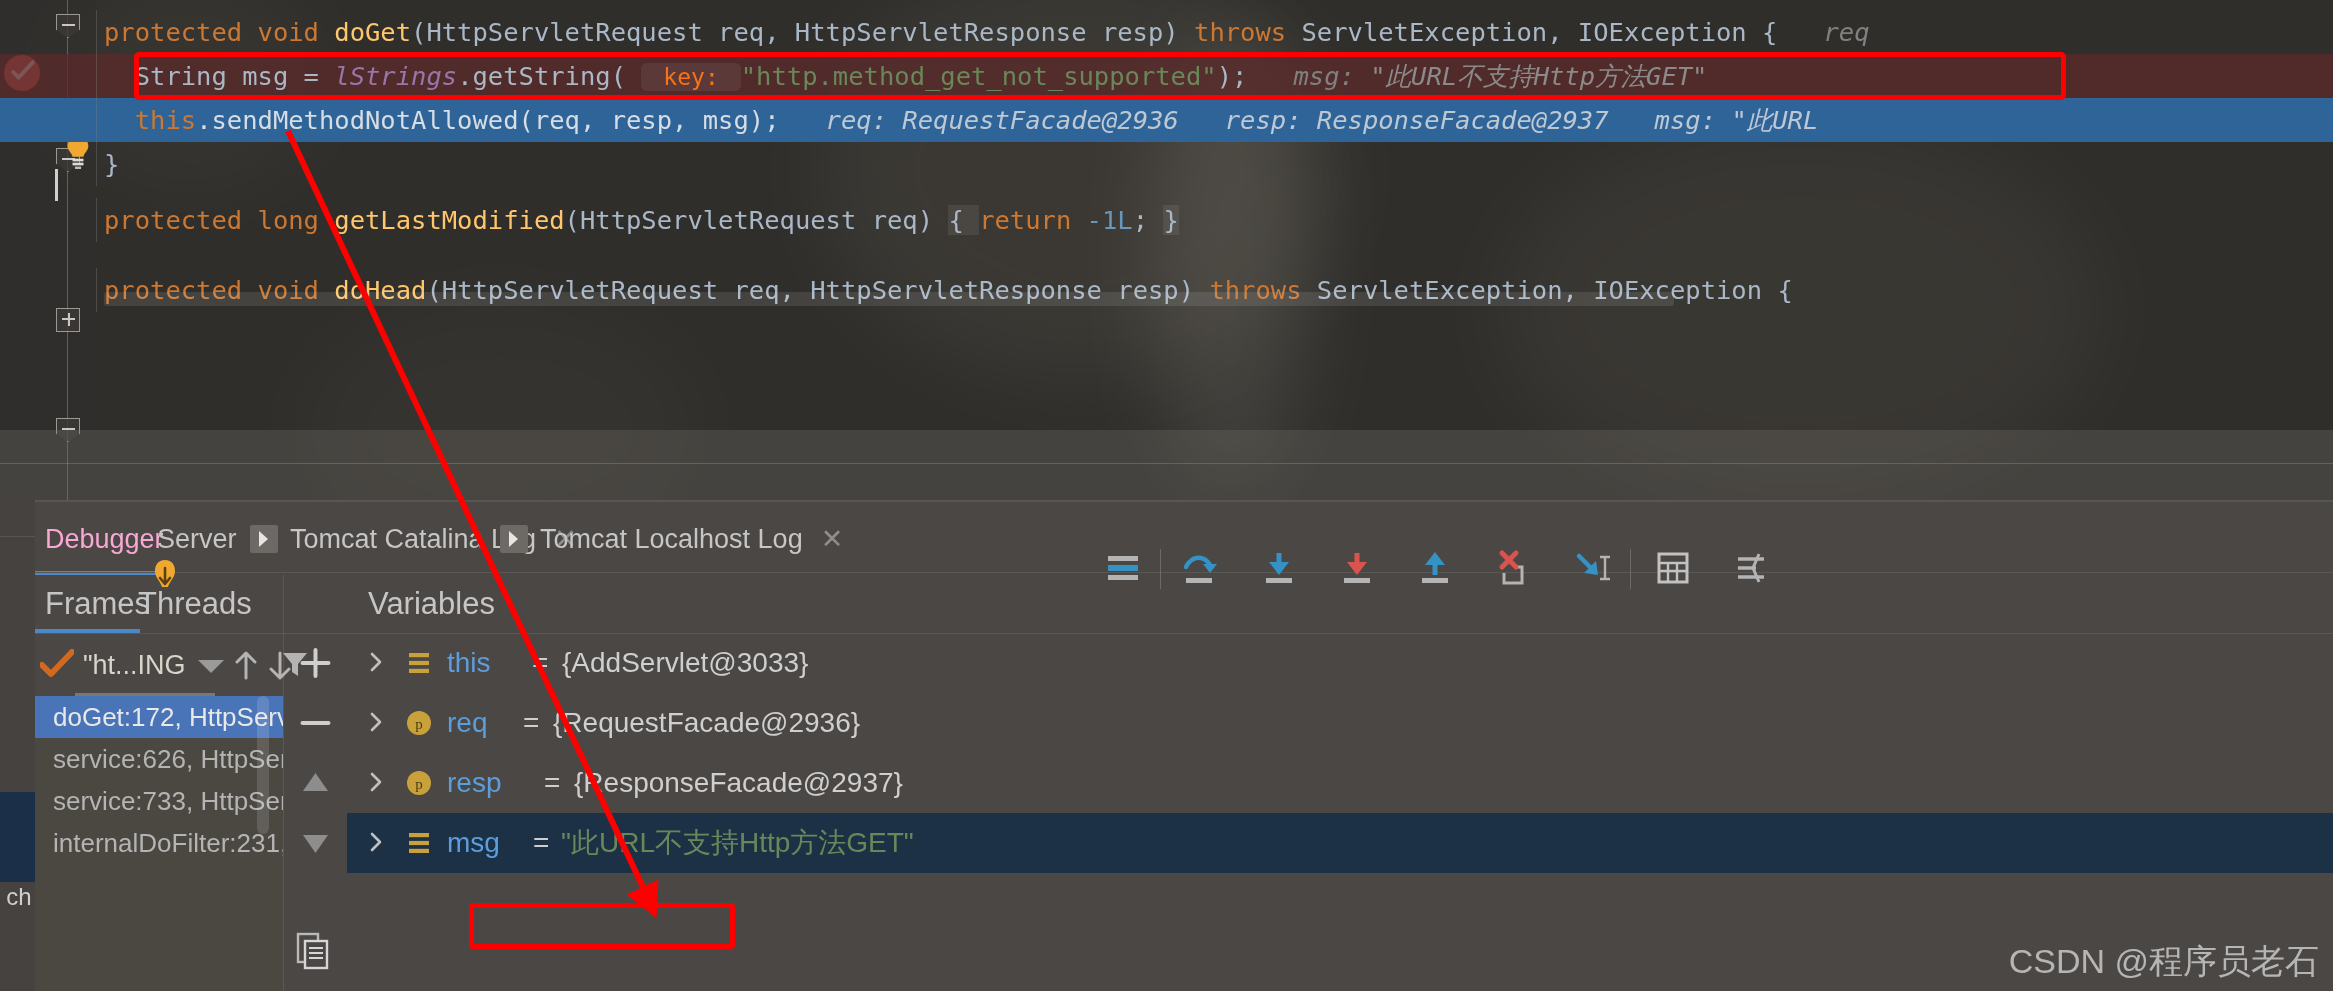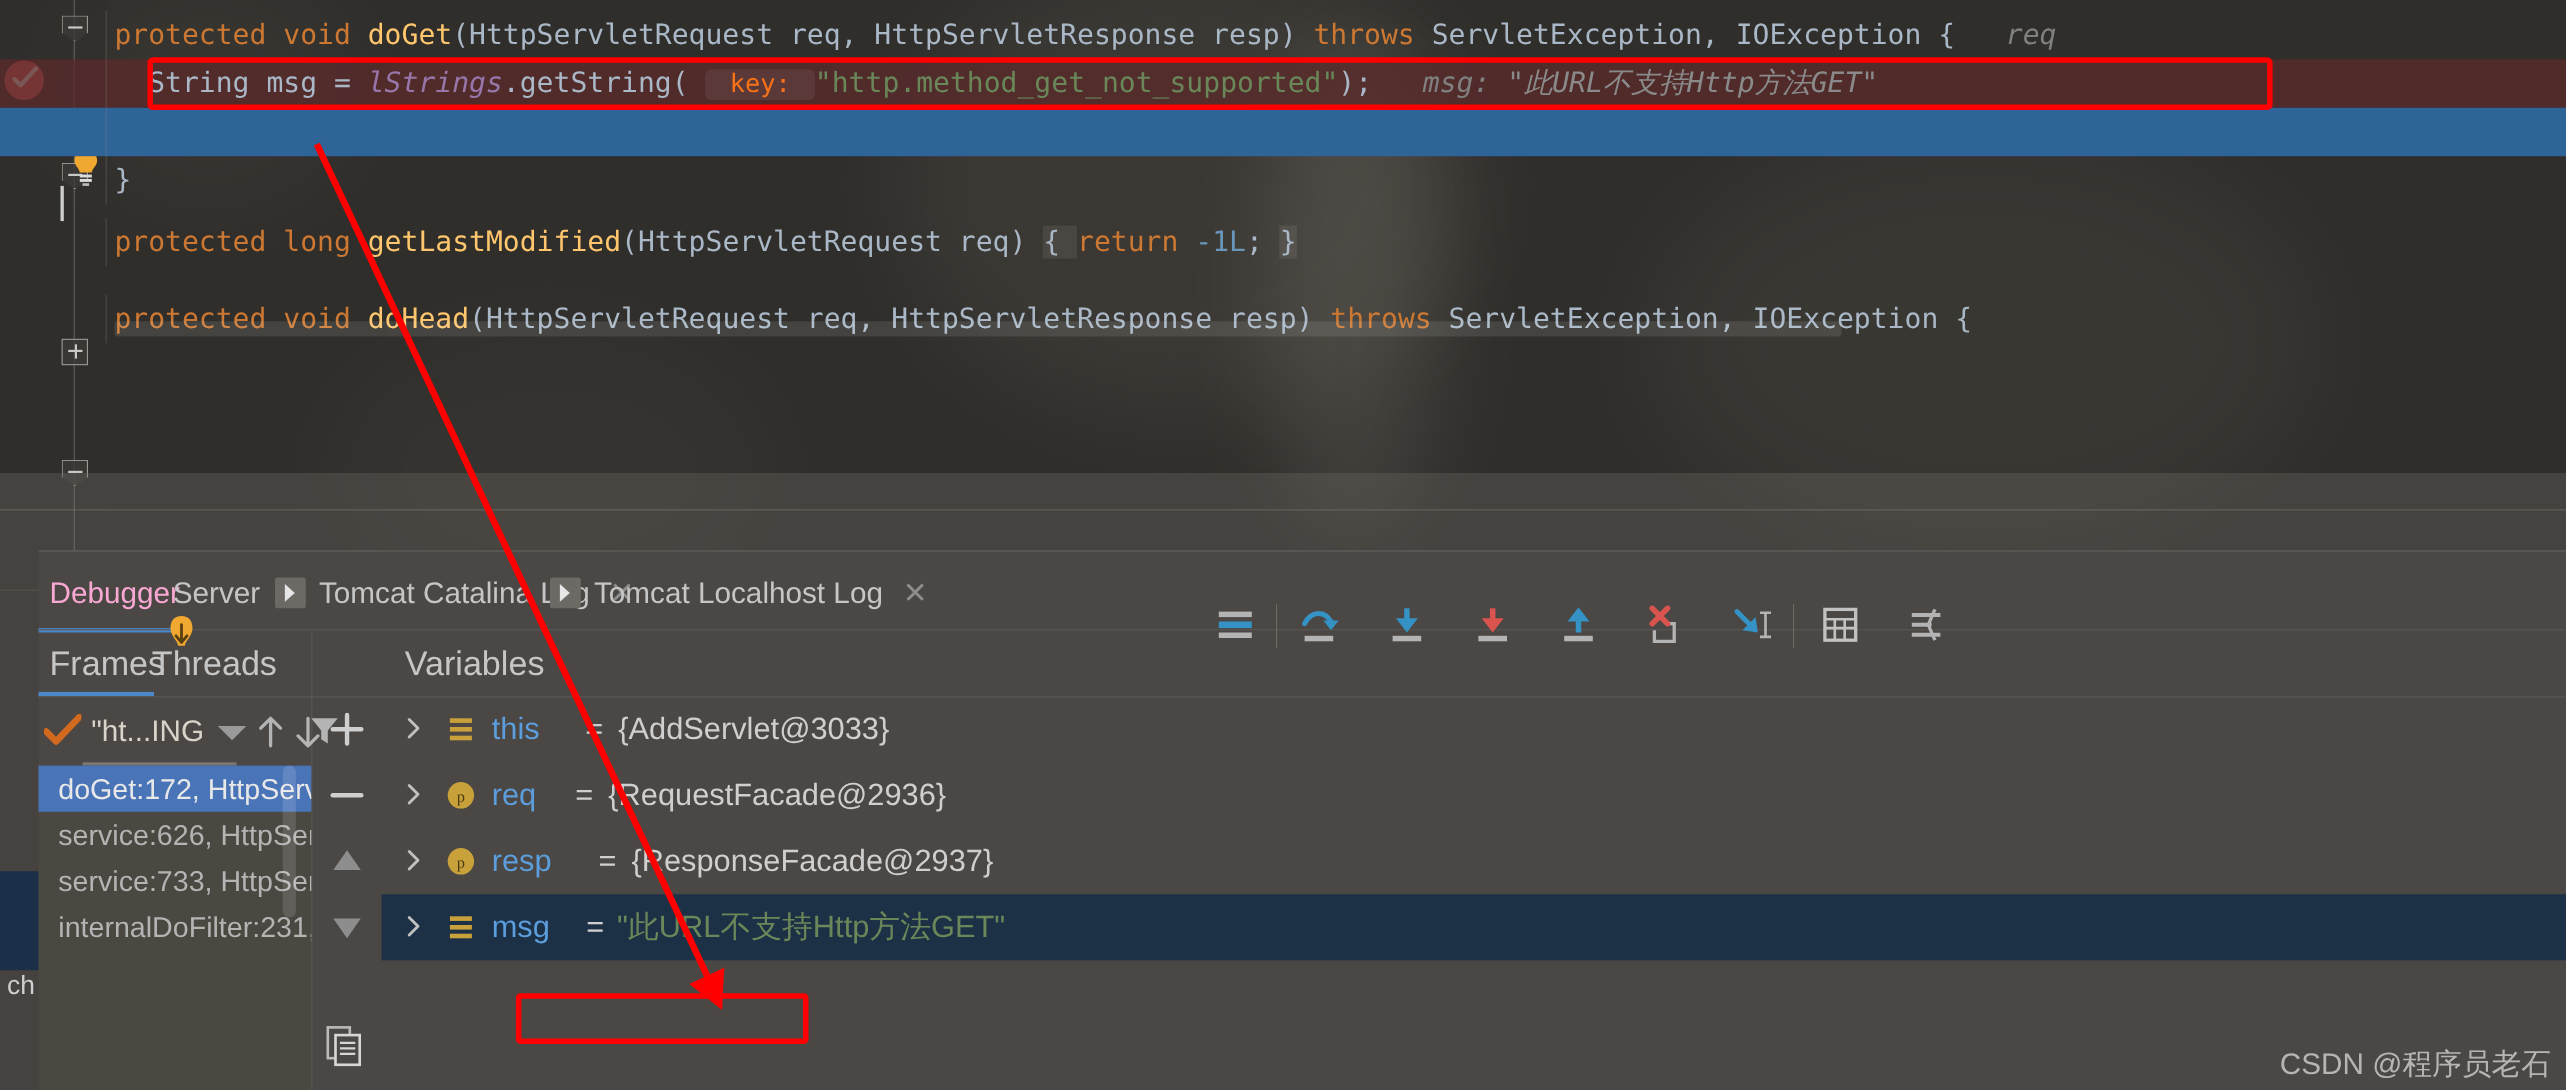--- a/index.html
+++ b/index.html
@@ -203,21 +203,21 @@
     border:5px solid #ff0000; border-radius:4px; pointer-events:none;
   }
   
   #redarrow { position:absolute; left:0; top:0; width:2333px; height:991px; pointer-events:none; }
 
   
   #cursorIc { position:absolute; left:152px; top:560px; width:26px; height:36px; }
 
   
   #watermark {
-    position:absolute; right:14px; bottom:6px; font-size:27px; color:#c9c9c9; opacity:.85;
+    position:absolute; right:14px; bottom:6px; font-size:34px; color:#c9c9c9; opacity:.85;
     white-space:nowrap;
   }
 </style>
 </head>
 <body>
 
 <div id="editor">
   <div class="bgblob" id="b1"></div>
   <div class="bgblob" id="b2"></div>
   <div class="bgblob" id="b3"></div>
@@ -262,20 +262,21 @@
     <span class="ltext"><span class="kw">protected </span><span class="kw">void </span><span class="fn">doGet</span><span class="type">(HttpServletRequest req, HttpServletResponse resp) </span><span class="kw">throws </span><span class="type">ServletException, IOException {</span><span class="hintp">   req</span></span>
   </div>
 
   <div class="line" id="lineExec">
     <span class="sep"></span>
     <span class="ltext"><span class="type">  String msg = </span><span class="fieldi">lStrings</span><span class="type">.getString( </span><span class="keyhint">key:</span><span class="str">"http.method_get_not_supported"</span><span class="type">);</span><span class="hintp">   msg: </span><span class="hintv">"此URL不支持Http方法GET"</span></span>
   </div>
 
   <div class="line" id="lineSel">
     <span class="sep"></span>
+    <span class="ltext"><span style="color:#cc7832">  this</span><span style="color:#d6dde4">.sendMethodNotAllowed(req, resp, msg);</span><span class="hintp">   req: </span><span class="hintv">RequestFacade@2936</span><span class="hintp">   resp: </span><span class="hintv">ResponseFacade@2937</span><span class="hintp">   msg: </span><span class="hintv">"此URL</span></span>
   </div>
 
   <div class="line" id="lineBrace">
     <span class="sep"></span>
     <span class="ltext"><span class="type">}</span></span>
   </div>
 
   <div class="line" id="lineLastMod">
     <span class="sep"></span>
     <span class="ltext"><span class="kw">protected </span><span class="kw">long </span><span class="fn">getLastModified</span><span class="type">(HttpServletRequest req) </span><span class="brace-hl">{ </span><span class="kw">return </span><span class="num">-1L</span><span class="type">; </span><span class="brace-hl">}</span></span>

